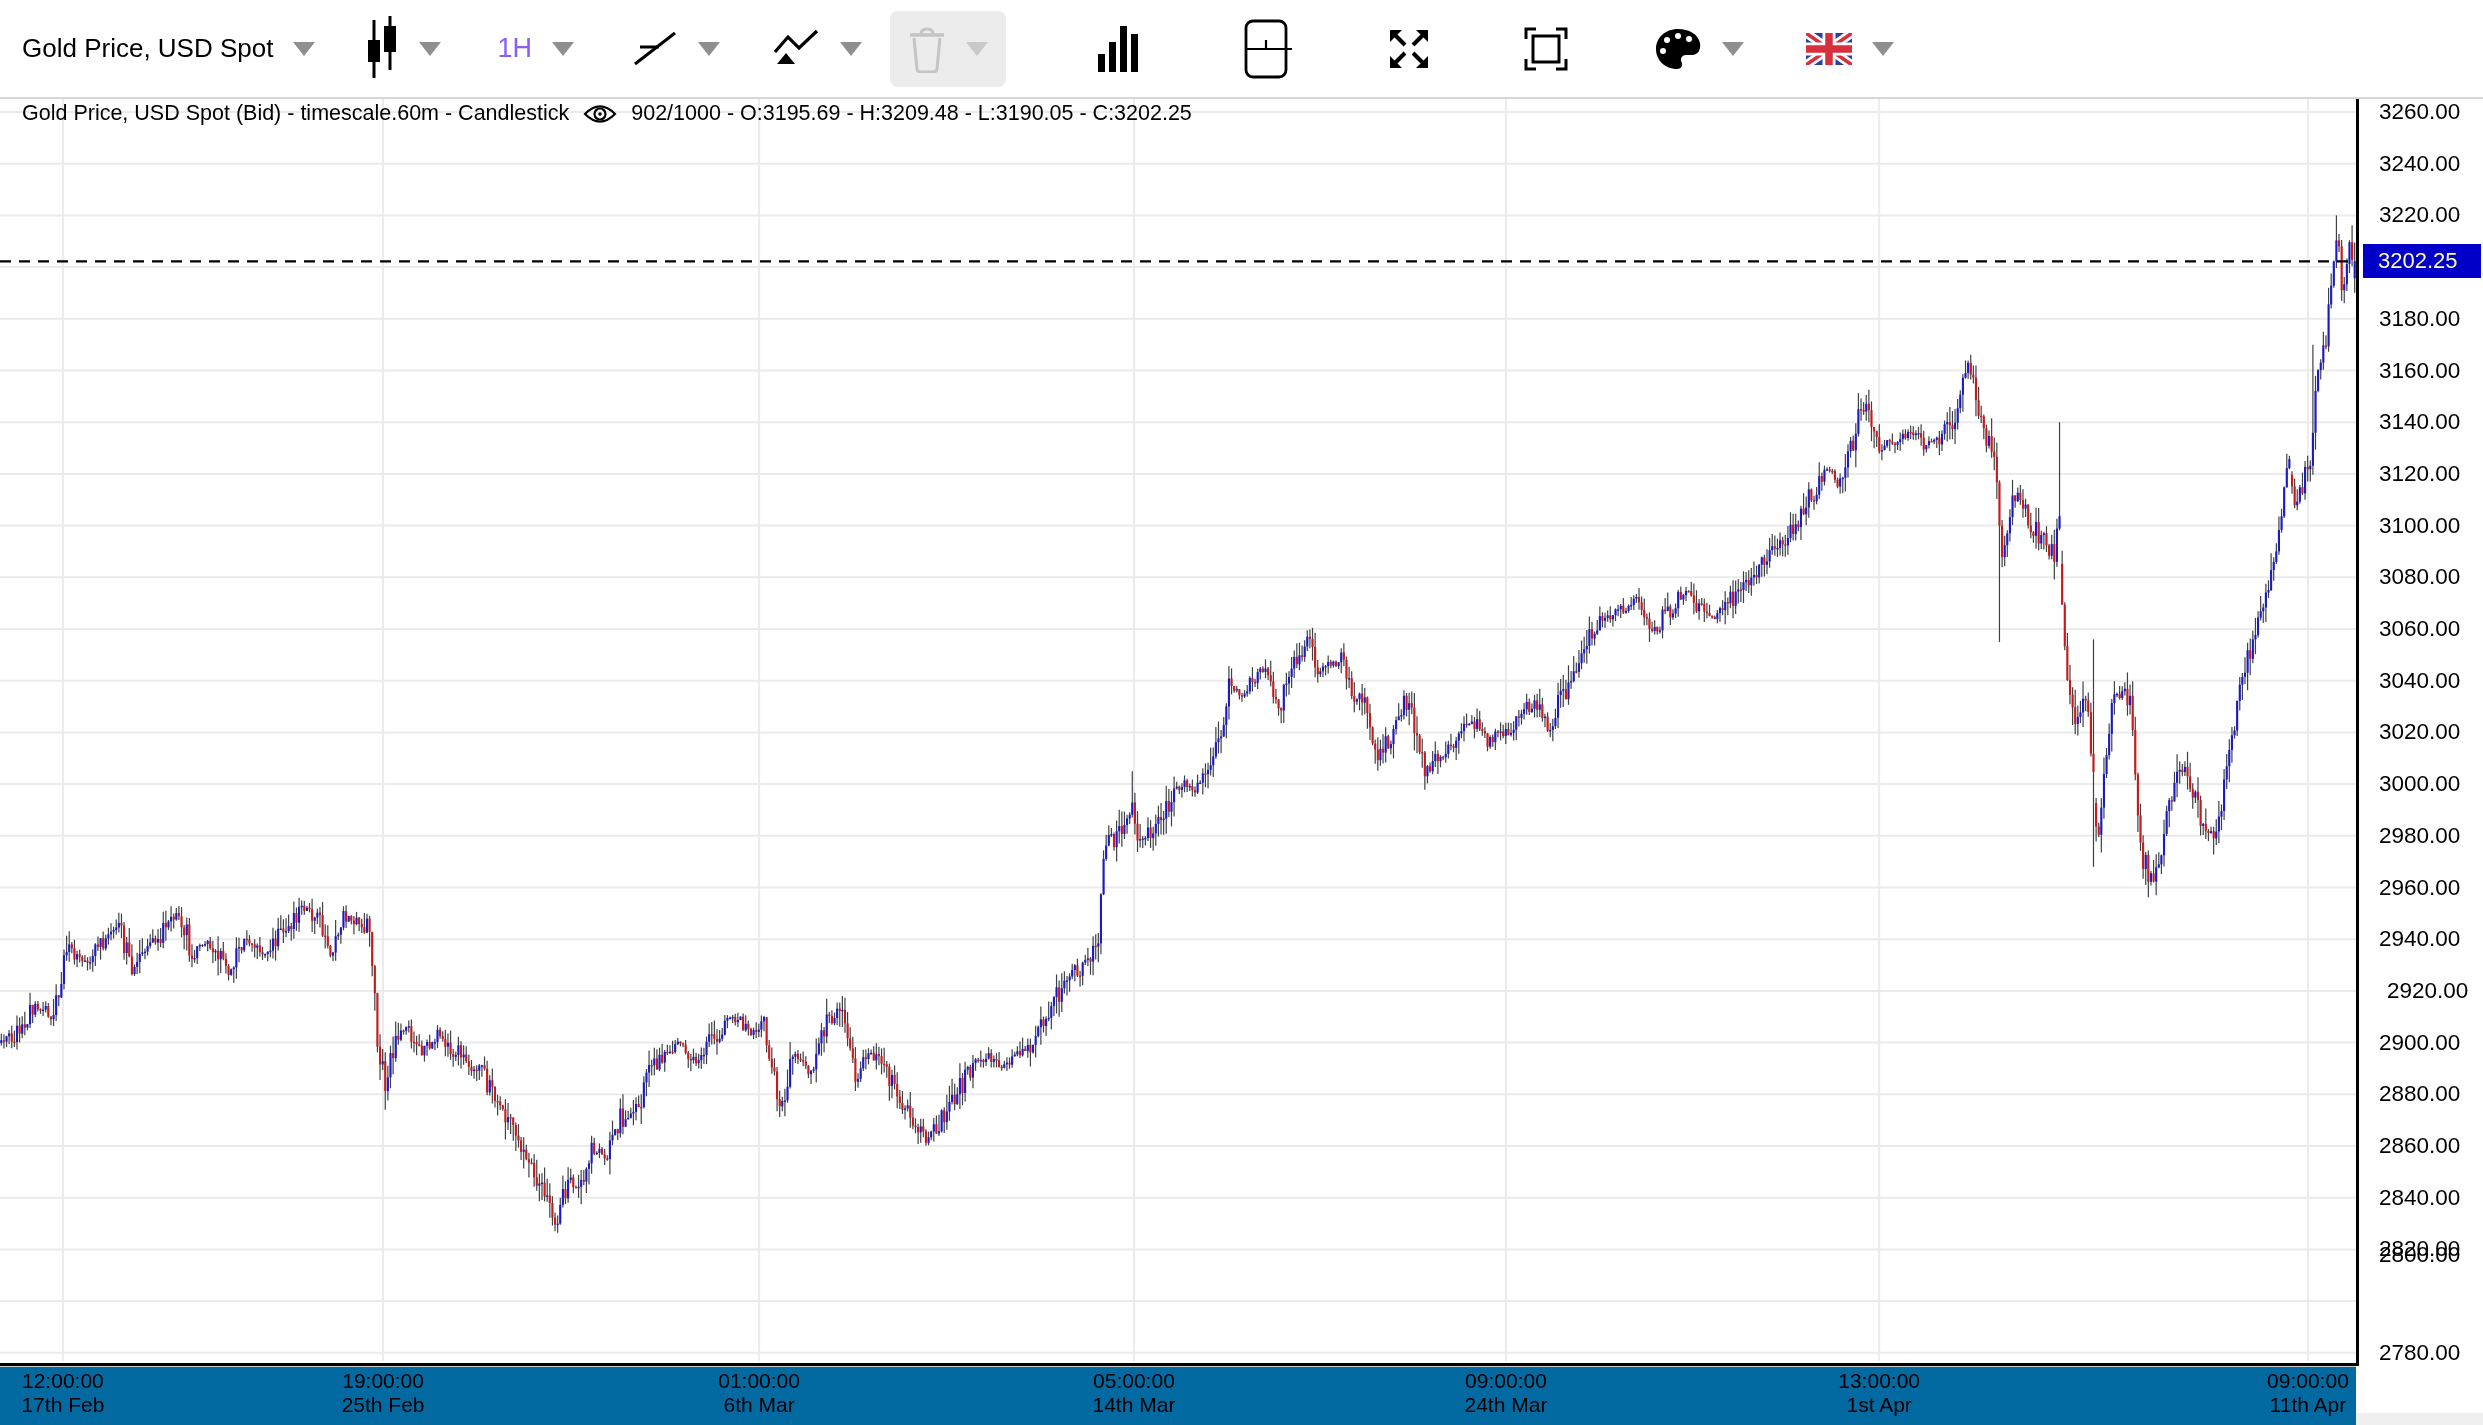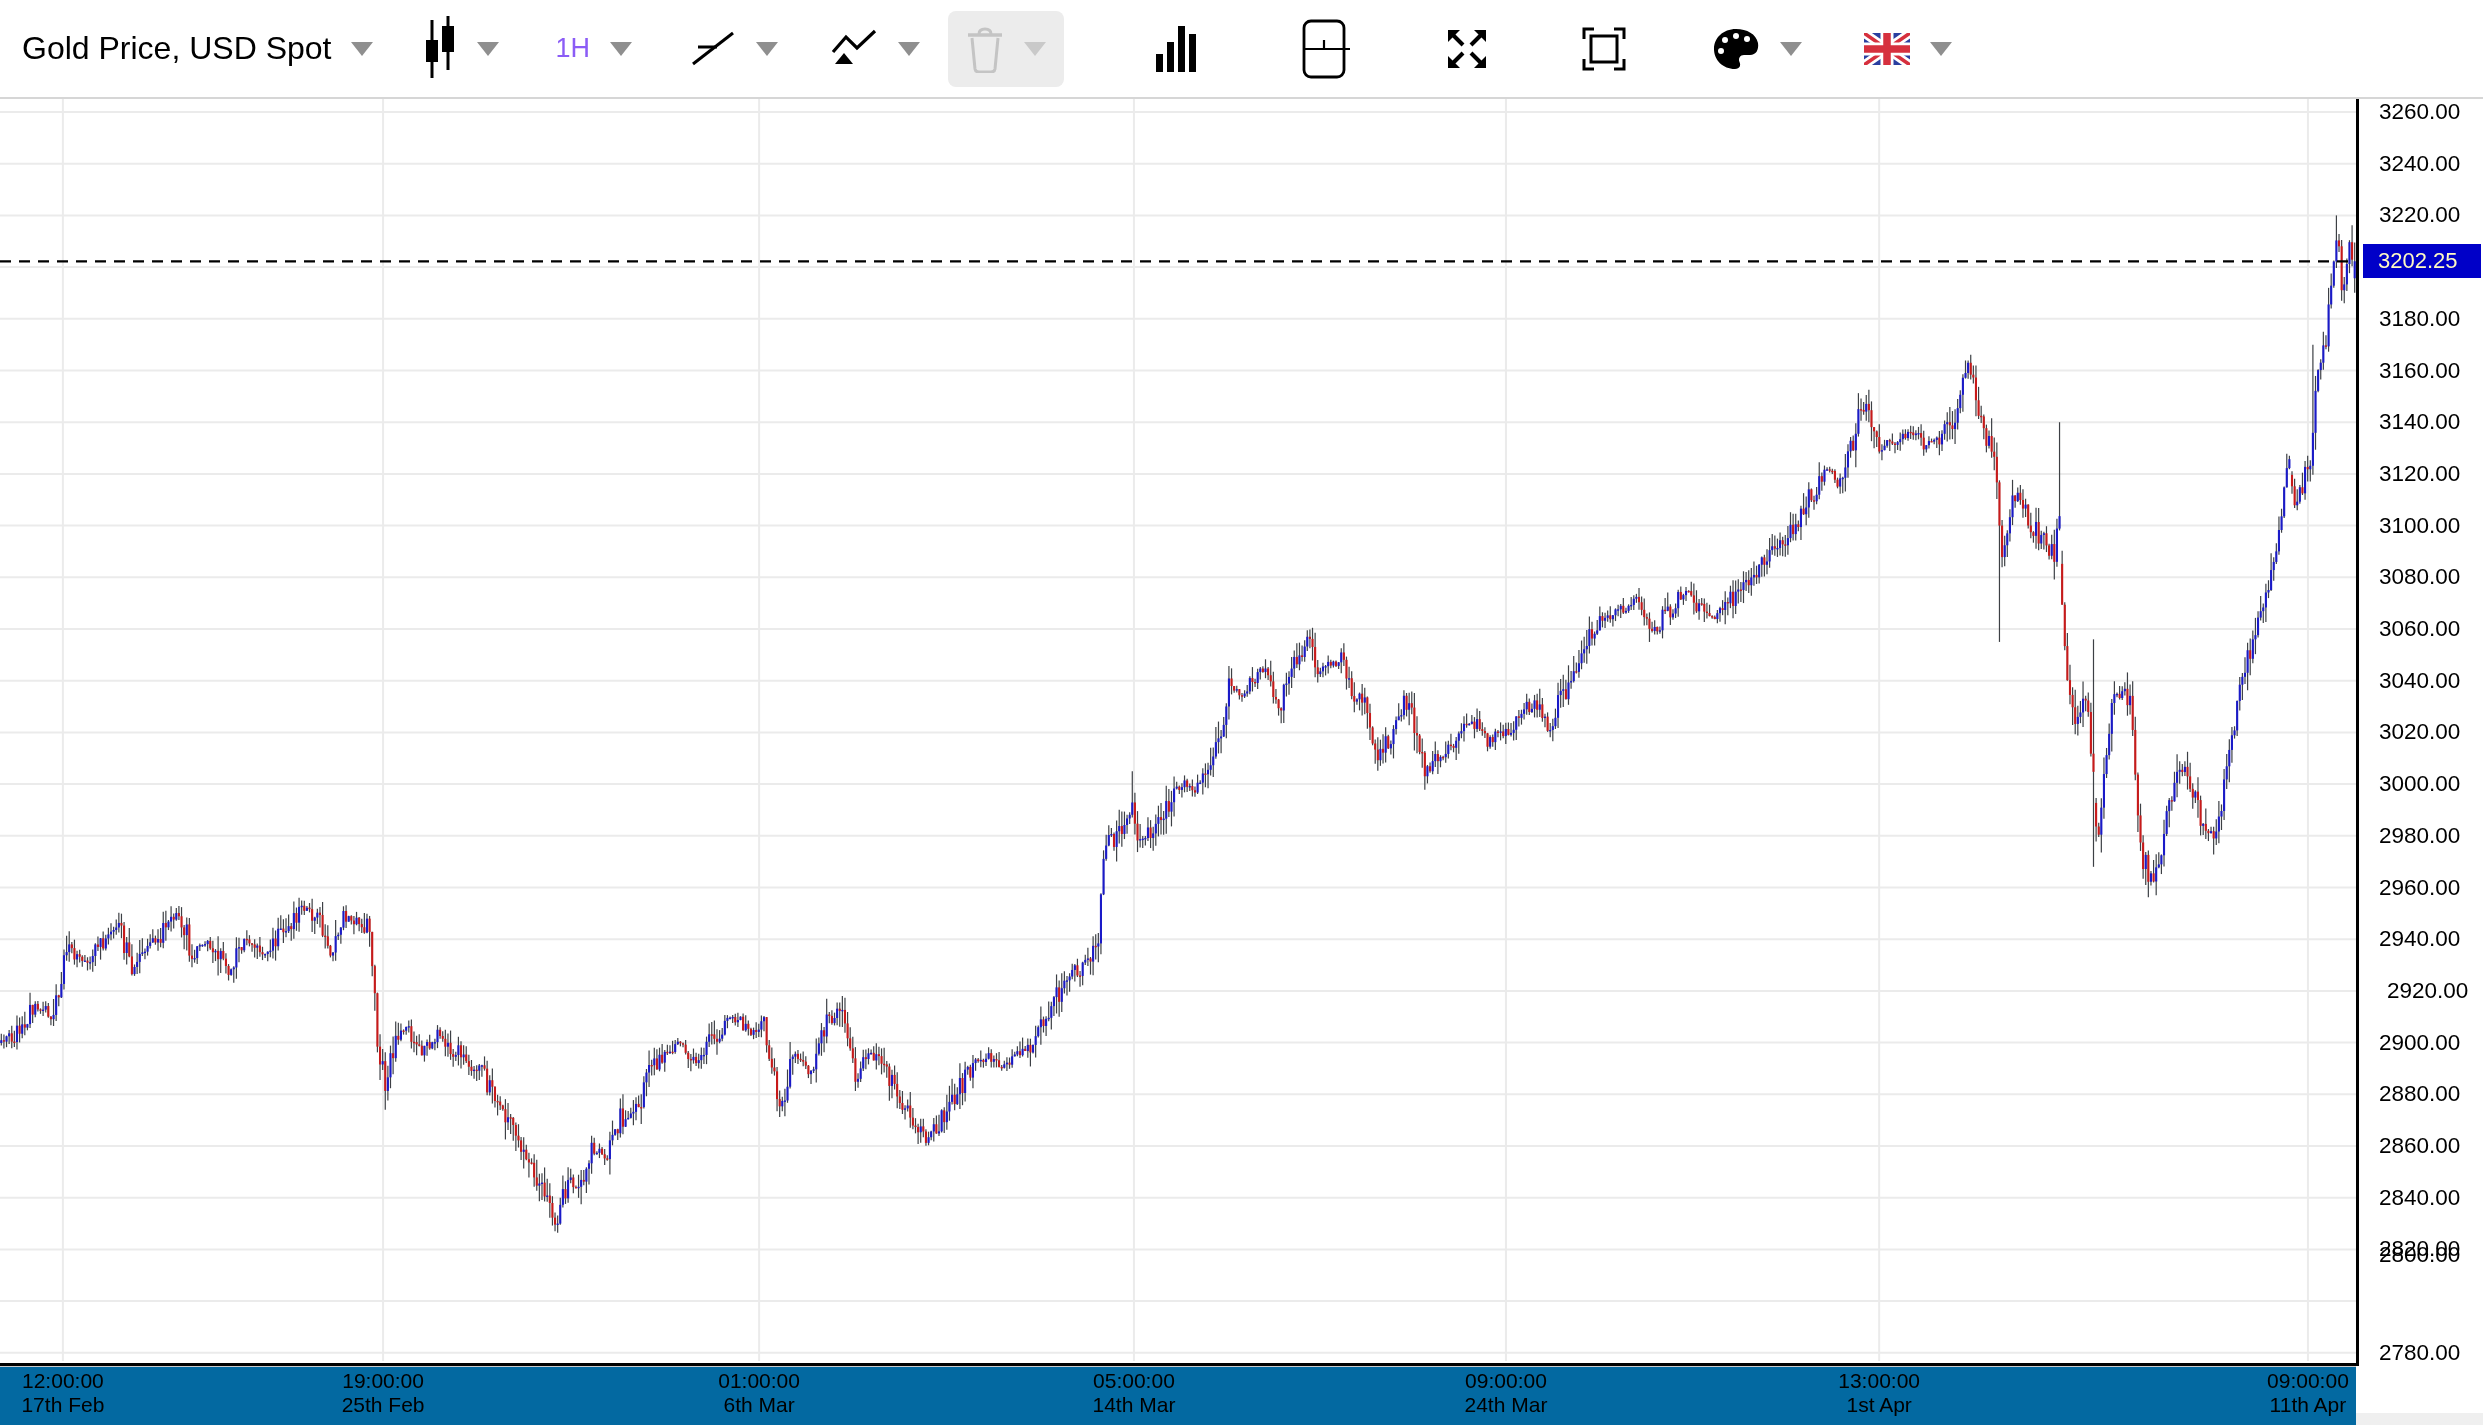--- a/index.html
+++ b/index.html
@@ -6,21 +6,21 @@
   .app{position:relative;width:2483px;height:1425px;background:#fff;overflow:hidden;
        font-family:"Liberation Sans",sans-serif;color:#000;}
   
   .toolbar{position:absolute;left:0;top:0;width:100%;height:97px;background:#fff;
            border-bottom:2px solid #d6d6d6;display:flex;align-items:center;z-index:5;}
   .tb-btn{display:flex;align-items:center;gap:20px;border:none;background:none;padding:0;
           cursor:pointer;font-family:"Liberation Sans",sans-serif;}
   .caret{width:0;height:0;border-left:11px solid transparent;border-right:11px solid transparent;
          border-top:14px solid #8f8f8f;display:inline-block;}
   .caret.dis{border-top-color:#c9c9c9;}
-  .sym-label{font-size:32px;color:#000;}
+  .sym-label{font-size:26px;color:#000;}
   .tf-label{font-size:27px;color:#8b5cf6;}
   .del-box{background:#ececec;border-radius:8px;height:76px;padding:0 18px;}
   
   .plot-svg{position:absolute;left:0;top:99px;background:#fff;}
   .title-row{position:absolute;left:22px;top:101px;display:flex;align-items:center;gap:14px;
              font-size:21.5px;white-space:nowrap;z-index:4;}
   .price-axis{position:absolute;left:2356px;top:99px;width:127px;height:1267px;
               border-left:3px solid #000;background:#fff;box-sizing:border-box;z-index:4;}
   .price-tick{position:absolute;left:20px;height:26px;line-height:26px;font-size:22.5px;color:#000;}
   .price-badge{position:absolute;left:4px;width:118px;height:34px;color:#fff;font-size:22px;
@@ -1983,20 +1983,29 @@
       <line x1="2349.470066518847" y1="141.2292295588013" x2="2349.470066518847" y2="174.187102620759" stroke="#3d4045" stroke-width="1.2"></line>
       <rect x="2348.420066518847" y="143.20024607382288" width="2.1" height="21.81134825326106" fill="#1a1ac8"></rect>
       <line x1="2352.082039911308" y1="126.30600981671245" x2="2352.082039911308" y2="167.19378447392143" stroke="#3d4045" stroke-width="1.2"></line>
       <rect x="2351.032039911308" y="143.20024607382288" width="2.1" height="17.46203940594873" fill="#c81a1a"></rect>
       <line x1="2354.694013303769" y1="143.59419999999994" x2="2354.694013303769" y2="193.82074999999952" stroke="#3d4045" stroke-width="1.2"></line>
       <rect x="2353.644013303769" y="162.28375" width="2.1" height="16.95759999999987" fill="#1a1ac8"></rect>
       <line x1="0" y1="162.28375" x2="2356" y2="162.28375" stroke="#000000" stroke-width="2.2" stroke-dasharray="11 8"></line>
       <rect x="0" y="1264" width="2356" height="3.2" fill="#000"></rect>
     </svg>
 
+  <div class="title-row">
+    <span>Gold Price, USD Spot (Bid) - timescale.60m - Candlestick</span>
+    <svg width="34" height="24" viewBox="0 0 34 24" style="cursor:pointer">
+      <path d="M2 12 Q17 -3 32 12 Q17 27 2 12 Z" fill="none" stroke="#000" stroke-width="2.2"></path>
+      <circle cx="17" cy="12" r="5.5" fill="none" stroke="#000" stroke-width="2.2"></circle>
+      <circle cx="17" cy="12" r="1.8" fill="#000"></circle>
+    </svg>
+    <span>902/1000 - O:3195.69 - H:3209.48 - L:3190.05 - C:3202.25</span>
+  </div>
 
   <div class="price-axis" id="priceAxis">
     <div class="price-badge" id="priceBadge" style="top: 145.284px; background: rgb(0, 0, 200); color: #fef9c3;">3202.25</div>
   <div class="price-tick" style="top: 0px;">3260.00</div>
       <div class="price-tick" style="top: 51.7px;">3240.00</div>
       <div class="price-tick" style="top: 103.4px;">3220.00</div>
       <div class="price-tick" style="top: 155.1px;">3200.00</div>
       <div class="price-tick" style="top: 206.8px;">3180.00</div>
       <div class="price-tick" style="top: 258.5px;">3160.00</div>
       <div class="price-tick" style="top: 310.2px;">3140.00</div>

